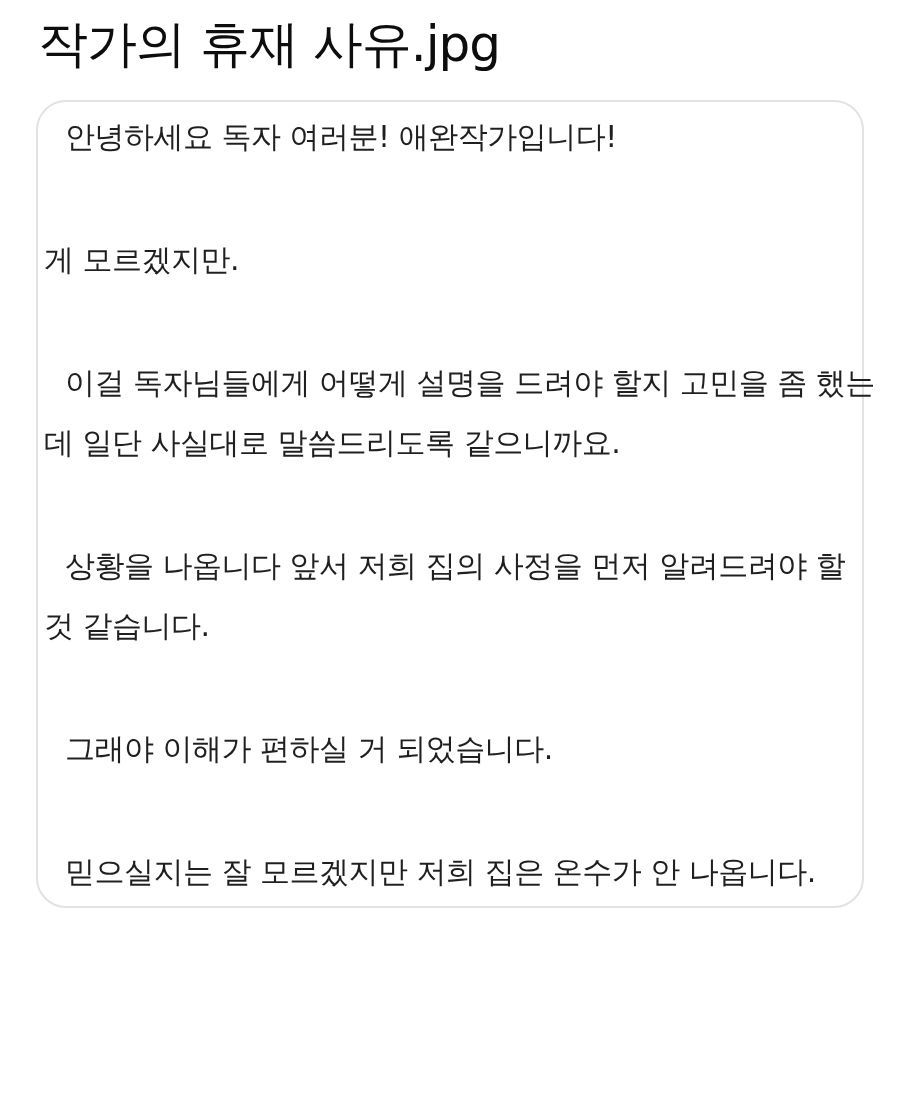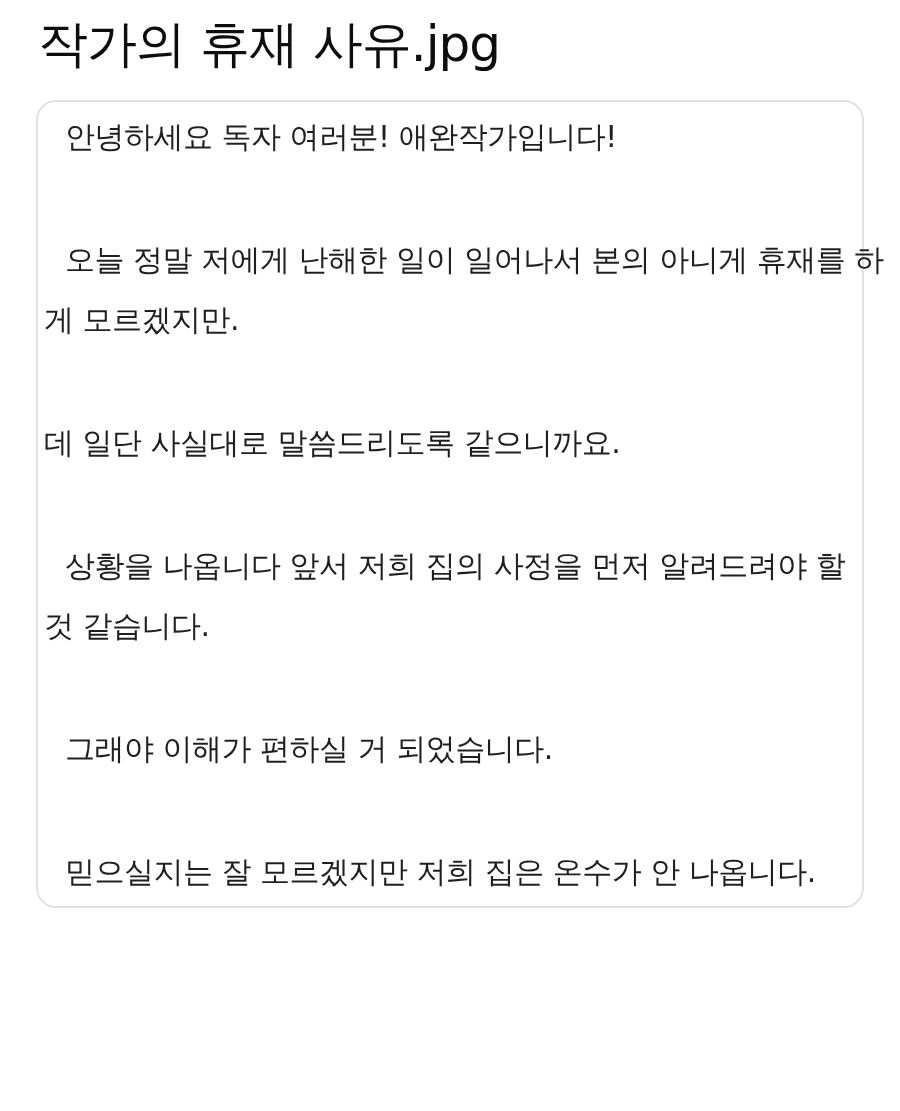--- a/index.html
+++ b/index.html
@@ -29,21 +29,21 @@
     letter-spacing: -1px;
     color: var(--title-color);
     white-space: nowrap;
   }
   .notice-box {
     position: absolute;
     left: 36px;
     top: 100px;
     width: 828px;
     border: 2px solid var(--box-border);
-    border-radius: 20px;
+    border-radius: 30px;
     background: var(--background);
     padding: 5px 18px 4px 6px;
   }
   .para {
     margin: 0 0 63px 0;
     font-size: 30px;
     line-height: 60px;
     font-weight: 400;
     letter-spacing: -0.5px;
     color: var(--text-color);
@@ -62,25 +62,25 @@
 
   <h1 class="title">작가의 휴재 사유.jpg</h1>
 
   <div class="notice-box">
 
     <p class="para">
       <span class="line first">안녕하세요 독자 여러분! 애완작가입니다!</span>
     </p>
 
     <p class="para">
-      <span class="line first">오늘 정말 저에게 난해한 일이 일어나서 본의 아니게 휴재를 하</span>
       <span class="line">게 모르겠지만.</span>
     </p>
 
     <p class="para">
+      <span class="line first">이걸 독자님들에게 어떻게 설명을 드려야 할지 고민을 좀 했는</span>
       <span class="line">데 일단 사실대로 말씀드리도록 같으니까요.</span>
     </p>
 
     <p class="para">
       <span class="line first">상황을 나옵니다 앞서 저희 집의 사정을 먼저 알려드려야 할</span>
       <span class="line">것 같습니다.</span>
     </p>
 
     <p class="para">
       <span class="line first">그래야 이해가 편하실 거 되었습니다.</span>

